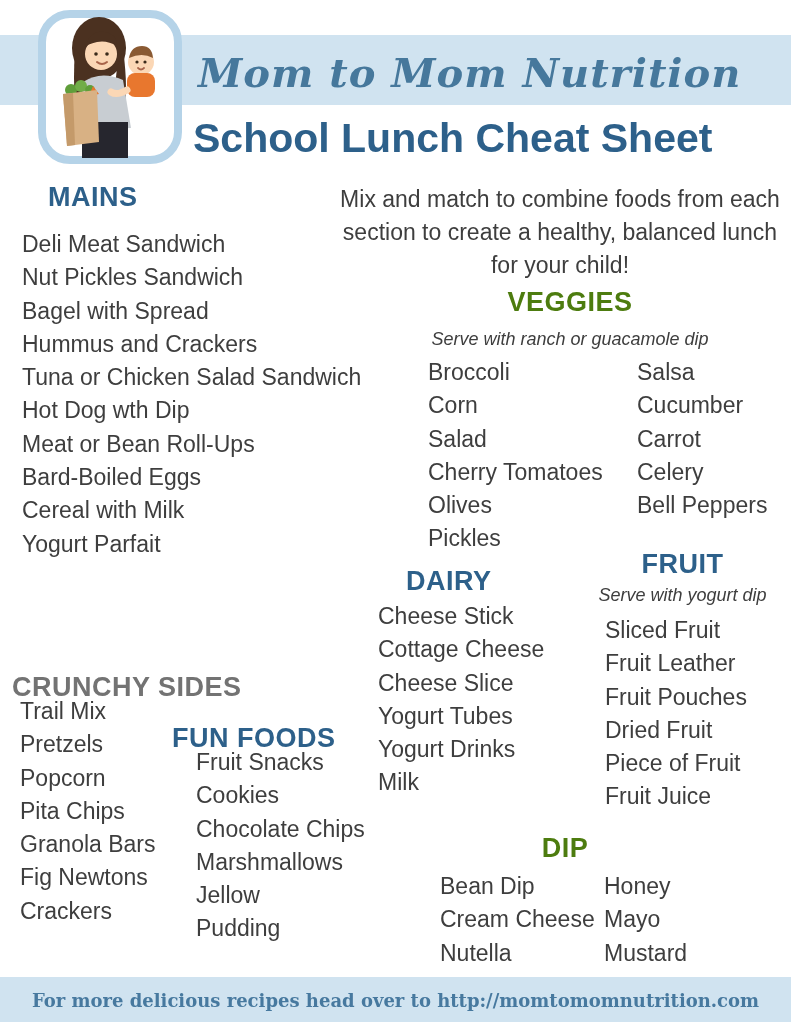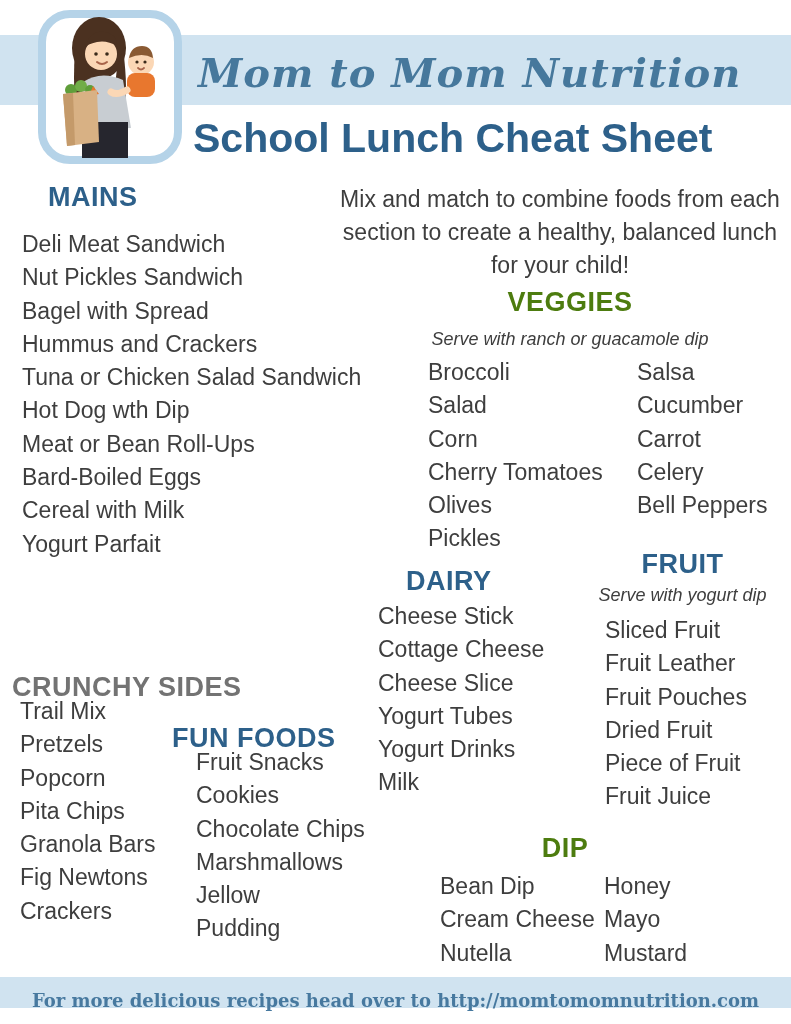--- a/index.html
+++ b/index.html
@@ -48,21 +48,21 @@
 
   #fun-title{position:absolute;left:172px;top:722px;}
   #fun-list{position:absolute;left:196px;top:746px;}
 
   #dip{position:absolute;left:410px;top:832px;width:310px;}
   #dip .h{text-align:center;}
   #dip .cols{display:flex;margin-top:6px;padding-left:30px;}
   #dip .c1{width:164px;}
 
   
-  .footer-band{position:absolute;left:0;top:977px;width:791px;height:31px;background:#d0e3f0;}
+  .footer-band{position:absolute;left:0;top:977px;width:791px;height:45px;background:#d0e3f0;}
   .footer-text{width:100%;text-align:center;line-height:47px;
         font-family:"DejaVu Serif",serif;font-weight:600;font-size:18px;color:#47799f;}
 </style>
 </head>
 <body>
 
 <div id="page">
 
   <div class="band"></div>
 
@@ -120,22 +120,22 @@
     </div>
 
   <div id="intro">Mix and match to combine foods from each section to create a healthy, balanced lunch for your child!</div>
 
   <div id="veggies">
     <div class="h green">VEGGIES</div>
     <div class="sub">Serve with ranch or guacamole dip</div>
     <div class="cols">
       <div class="list c1">
           <div class="li">Broccoli</div>
+          <div class="li">Corn</div>
           <div class="li">Salad</div>
-          <div class="li">Corn</div>
           <div class="li">Cherry Tomatoes</div>
           <div class="li">Olives</div>
           <div class="li">Pickles</div>
         </div>
       <div class="list c2">
           <div class="li">Salsa</div>
           <div class="li">Cucumber</div>
           <div class="li">Carrot</div>
           <div class="li">Celery</div>
           <div class="li">Bell Peppers</div>

